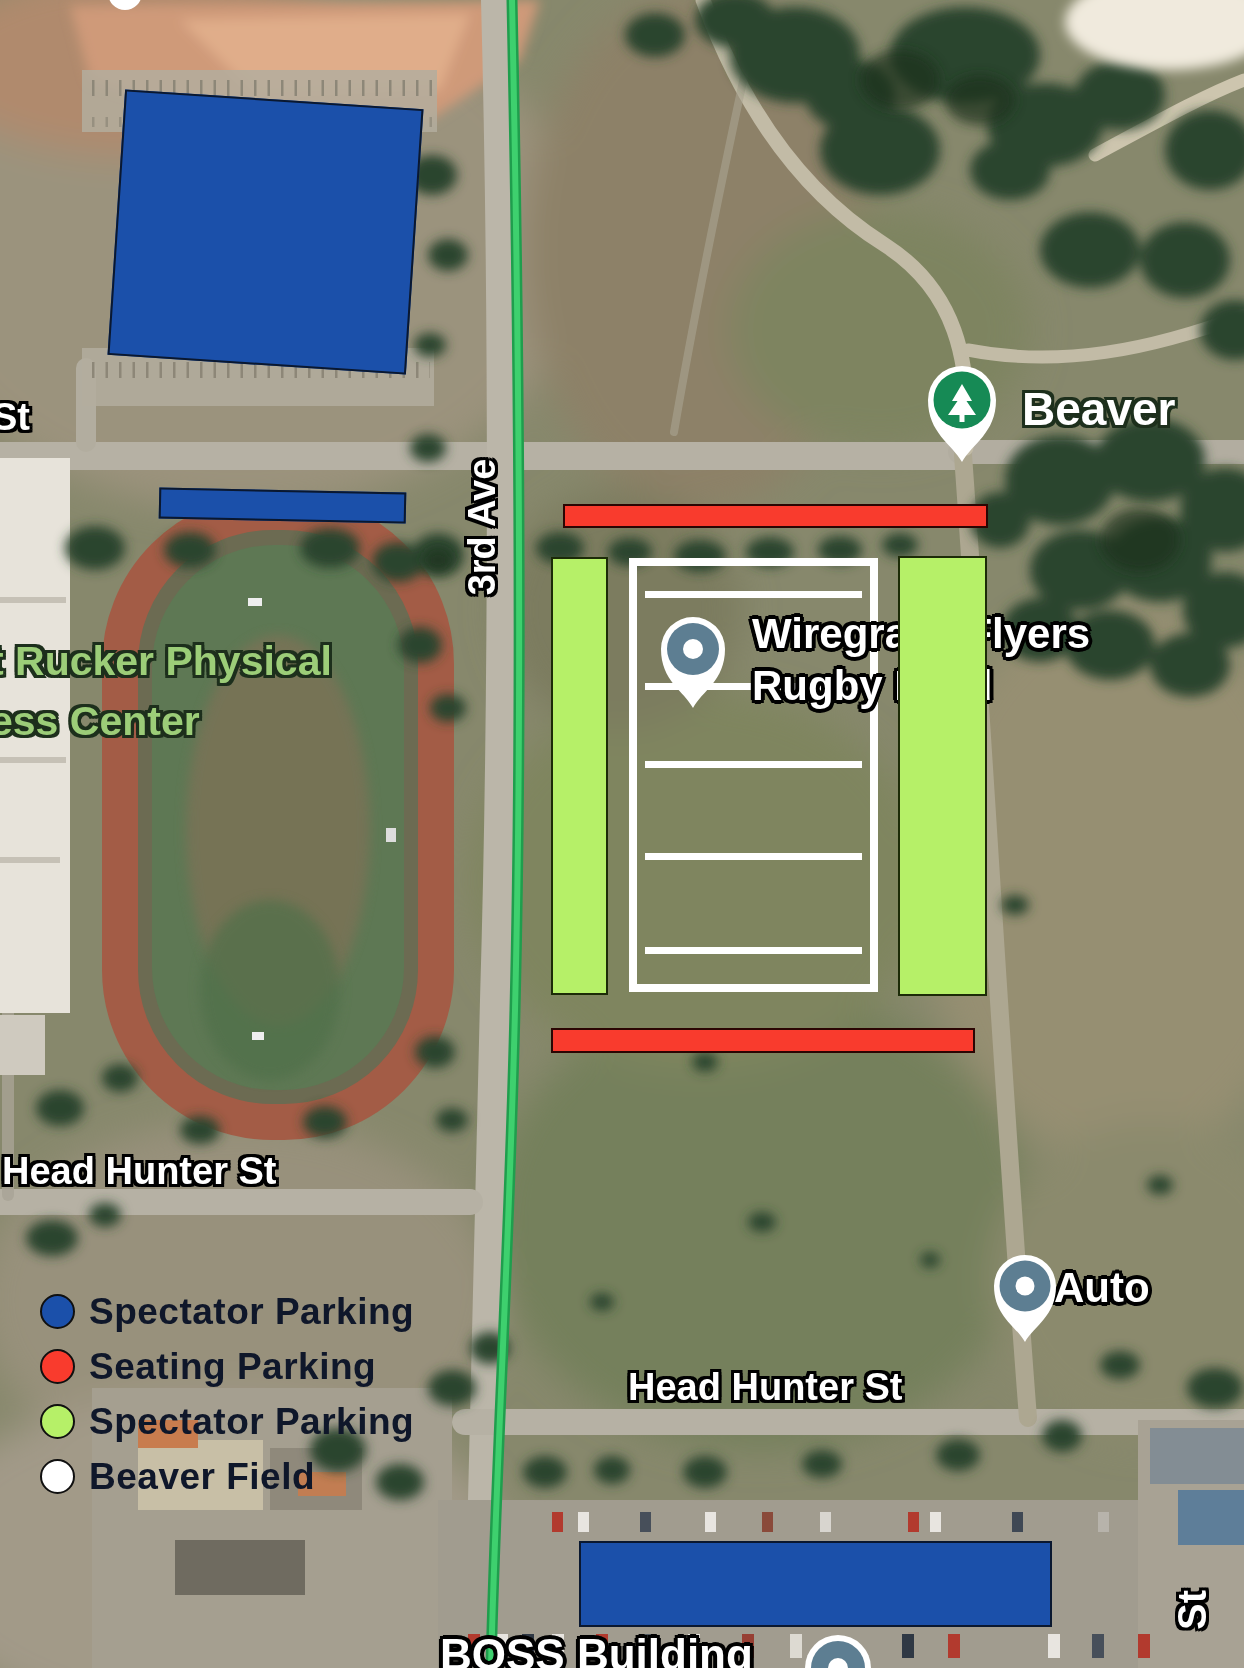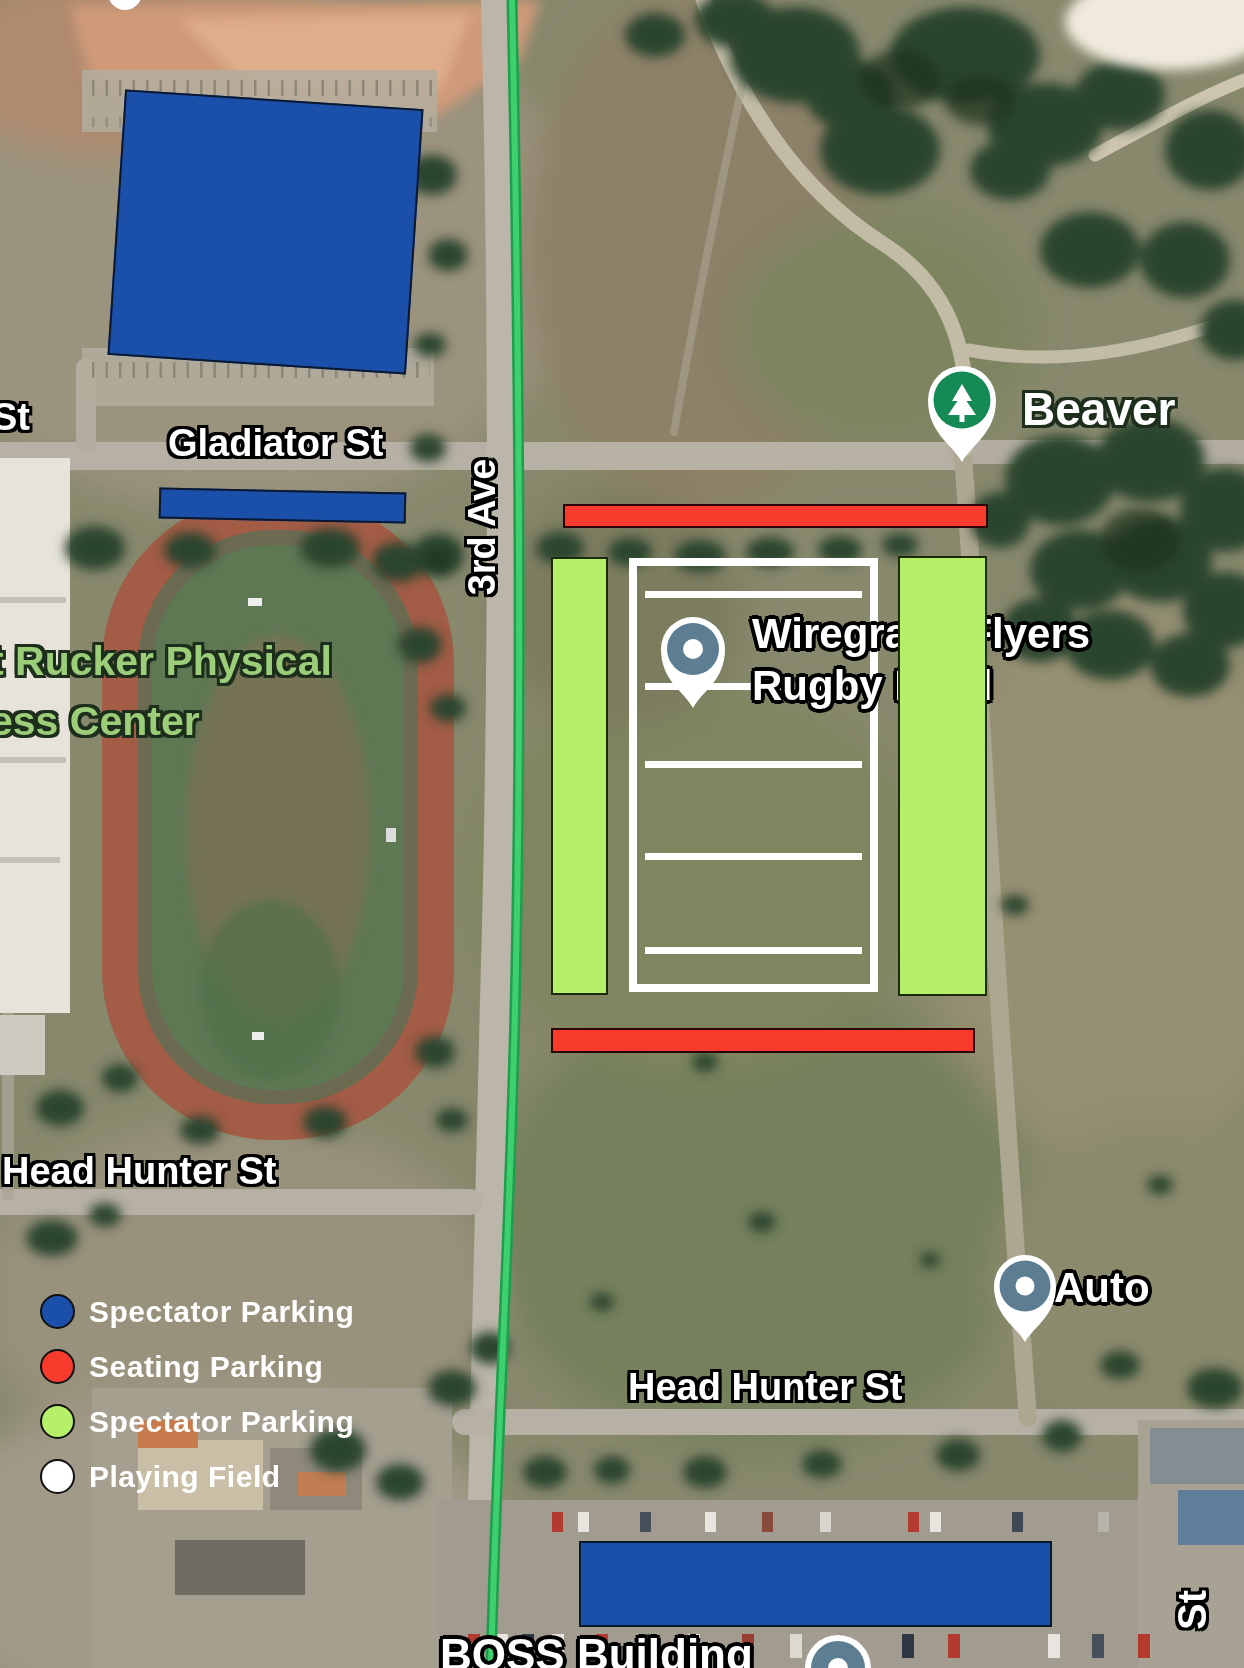--- a/index.html
+++ b/index.html
@@ -37,21 +37,21 @@
   .shape.blue{border:2px solid #0a1830;}
   .shape.red{border:2px solid #2b0503;}
   .shape.green{border:2px solid #1c2b07;}
   
   svg.pin{position:absolute;overflow:visible;}
   .partial-pin{position:absolute;background:#ffffff;border-radius:50%;}
   
   .legend{position:absolute;left:40px;top:1295px;}
   .legend-row{display:flex;align-items:center;margin-bottom:22px;height:33px;}
   .legend-dot{width:31px;height:31px;border-radius:50%;border:2.5px solid #101010;flex:0 0 auto;}
-  .legend-label{margin-left:14px;font-size:30px;font-weight:700;color:#ffffff;white-space:nowrap;letter-spacing:0.5px;}
+  .legend-label{margin-left:14px;font-size:37px;font-weight:700;color:#0f172a;white-space:nowrap;letter-spacing:0.5px;}
   
   .watermark{
     position:absolute;left:52px;top:1580px;font-size:50px;font-weight:700;color:#f6f4f1;white-space:nowrap;
     text-shadow:-4px -4px 0 #4c4c4c,4px -4px 0 #4c4c4c,-4px 4px 0 #4c4c4c,4px 4px 0 #4c4c4c,
                 -4px 0 0 #4c4c4c,4px 0 0 #4c4c4c,0 -4px 0 #4c4c4c,0 4px 0 #4c4c4c;
   }
 </style>
 </head>
 <body>
 
@@ -247,21 +247,20 @@
 
   <div class="field">
     <div class="fline" style="top:25px"></div>
     <div class="fline" style="top:117px"></div>
     <div class="fline" style="top:195px"></div>
     <div class="fline" style="top:287px"></div>
     <div class="fline" style="top:381px"></div>
   </div>
 
   <div class="street abs" style="left:-8px;top:396px;font-size:38px;">St</div>
-  <div class="street abs" style="left:168px;top:422px;font-size:38px;">Gladiator St</div>
   <div class="street abs rot" style="left:382px;top:500px;width:200px;height:54px;line-height:54px;font-size:38px;">3rd Ave</div>
   <div class="street abs" style="left:2px;top:1150px;font-size:38px;">Head Hunter St</div>
   <div class="street abs" style="left:628px;top:1366px;font-size:38px;">Head Hunter St</div>
   <div class="street abs rot" style="left:1112px;top:1583px;width:160px;height:54px;line-height:54px;font-size:40px;">St</div>
 
   <div class="poi-green abs" style="left:-10px;top:638px;font-size:41px;">t Rucker Physical</div>
   <div class="poi-green abs" style="left:-10px;top:698px;font-size:41px;">ess Center</div>
   <div class="poi-green abs" style="left:1022px;top:382px;font-size:46px;color:#ffffff;">Beaver</div>
 
   <div class="poi-white abs" style="left:752px;top:608px;font-size:42px;line-height:52px;">Wiregrass Flyers</div>
@@ -314,18 +313,18 @@
     <div class="legend-row">
       <div class="legend-dot" style="background-color: rgb(249, 59, 45);"></div>
       <div class="legend-label">Seating Parking</div>
     </div>
     <div class="legend-row">
       <div class="legend-dot" style="background-color: rgb(182, 240, 104);"></div>
       <div class="legend-label">Spectator Parking</div>
     </div>
     <div class="legend-row">
       <div class="legend-dot" style="background-color: rgb(255, 255, 255);"></div>
-      <div class="legend-label">Playing Field</div>
+      <div class="legend-label">Beaver Field</div>
     </div>
   </div>
 
 
 </div>
 
 </body></html>

